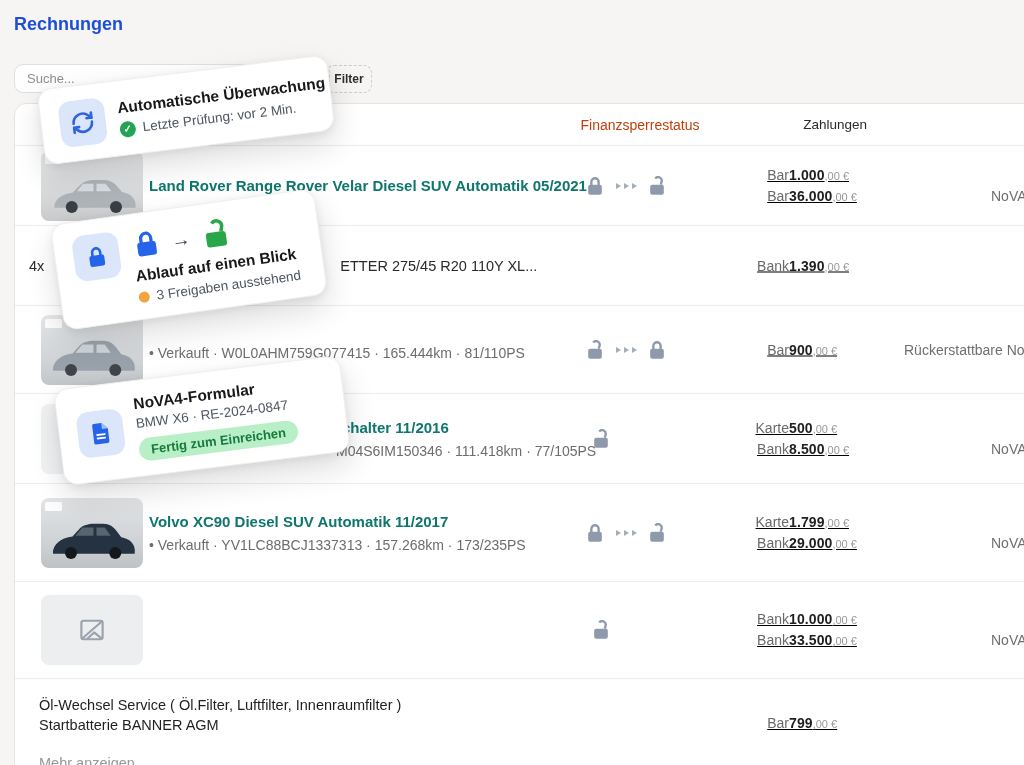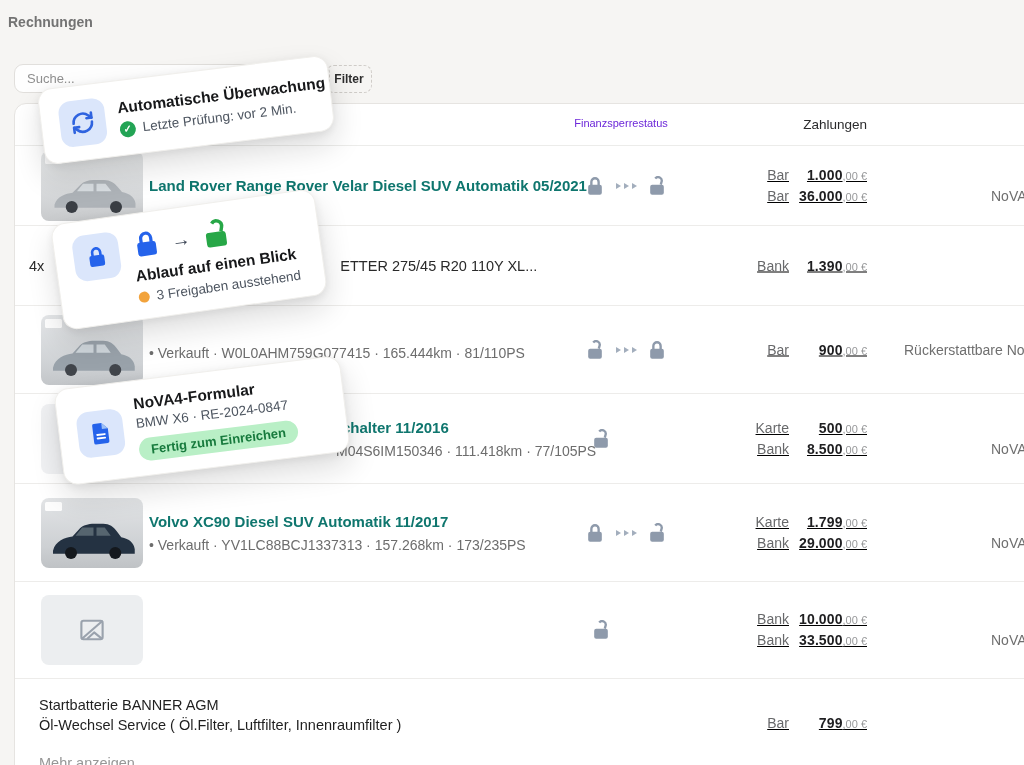--- a/index.html
+++ b/index.html
@@ -1,37 +1,37 @@
 <!DOCTYPE html>
 <html><head>
 <meta charset="utf-8">
 <style>
   * { margin:0; padding:0; box-sizing:border-box; }
   html,body { width:1024px; height:765px; overflow:hidden; background:#f6f5f3;
               font-family:"Liberation Sans", sans-serif; position:relative; }
 
-  .page-title { position:absolute; left:8px; top:14px; font-size:14px; font-weight:700; color:#737373; }
+  .page-title { position:absolute; left:14px; top:14px; font-size:18px; font-weight:700; color:#1d4ed8; }
 
   .search-input { position:absolute; left:14px; top:64px; width:240px; height:29px;
     border:1px solid #e1dfdc; border-radius:9px; background:#fefefe; padding:0 12px;
     font-size:13px; color:#333; font-family:"Liberation Sans",sans-serif; outline:none; }
   .search-input::placeholder { color:#8f8f8f; }
   .chip-hidden { position:absolute; left:258px; top:65px; width:72px; height:28px;
     border:1.5px dashed #cfccc8; border-radius:8px; background:transparent; }
   .filter-btn { position:absolute; left:326px; top:65px; width:46px; height:28px;
     border:1.5px dashed #cfccc8; border-radius:8px; background:transparent;
     font-size:12px; font-weight:700; color:#2e2e2e; display:flex; align-items:center; justify-content:center;
     font-family:"Liberation Sans",sans-serif; }
 
   .table-card { position:absolute; left:14px; top:103px; width:1040px; height:700px;
     background:#ffffff; border:1px solid #e6e4e1; border-radius:12px 0 0 0; }
 
   .thead { position:relative; height:42px; border-bottom:1px solid #ececea; }
-  .hdr-status { position:absolute; left:526px; top:13px; width:160px; text-align:center;
-    font-size:11px; font-weight:500; color:#6d28d9; }
+  .hdr-status { position:absolute; left:545px; top:13px; width:160px; text-align:center;
+    font-size:14px; font-weight:500; color:#c2410c; }
   .hdr-pay { position:absolute; left:666px; top:13px; width:186px; text-align:right;
     font-size:13.5px; font-weight:500; color:#2b2b2d; }
 
   .row { position:relative; border-bottom:1px solid #edecea; }
   .r0 { height:80px; } .r1 { height:80px; } .r2 { height:88px; }
   .r3 { height:90px; } .r4 { height:98px; } .r5 { height:97px; } .r6 { height:88px; border-bottom:none; }
 
   .thumb { position:absolute; left:26px; top:50%; transform:translateY(-50%);
     width:102px; height:70px; border-radius:8px; overflow:hidden; }
   .thumb.photo::after { content:""; position:absolute; top:4px; left:4px; width:17px; height:9px;
@@ -60,21 +60,21 @@
     display:flex; align-items:center; justify-content:center; gap:8px; color:#8e9aab; }
   .status.single { justify-content:flex-start; padding-left:24px; }
   .flow-arrows { display:inline-flex; align-items:center; }
   .flow-arrows i { display:inline-block; width:0; height:0; margin:0 1.5px;
     border-left:5px solid #a3aebd; border-top:3.5px solid transparent; border-bottom:3.5px solid transparent; }
 
   .pay { position:absolute; left:666px; top:50%; transform:translateY(-50%); width:186px; }
   .r6 .pay { top:34px; transform:none; }
   .pay-line { display:flex; line-height:20px;text-decoration:underline; }
   .pay-line .method { width:108px; text-align:right; font-size:14px; color:#68696b; padding-right:0; }
-  .pay-line .amt { flex:1; text-align:right; font-size:14px; color:#1f1f21; white-space:nowrap; }
+  .pay-line .amt { flex:1; text-align:left; font-size:14px; color:#1f1f21; white-space:nowrap; }
   .pay-line .amt b { font-weight:700; letter-spacing:.1px; }
   .pay-line .amt .dec { font-size:11px; color:#97989a; font-weight:400; }
 
   .nova { position:absolute; font-size:14px; color:#6f6f6f; white-space:nowrap; top:50%; transform:translateY(-50%); }
   .nova.short { left:976px; }
   .nova.long  { left:889px; }
   .nova.second { top:calc(50% + 10px); }
 
   
   .ocard { position:absolute; background:#ffffff; border:1px solid #f0efec; border-radius:14px;
@@ -294,22 +294,22 @@
       <div class="pay-line">
           <span class="method">Bank</span>
           <span class="amt"><b>33.500</b><span class="dec">,00 €</span></span>
         </div>
     </div>
     <span class="nova short second">NoVA</span>
   </div>
 
   <div class="row r6">
     <div class="misc">
+      <div class="line">Öl-Wechsel Service ( Öl.Filter, Luftfilter, Innenraumfilter )</div>
       <div class="line">Startbatterie BANNER AGM</div>
-      <div class="line">Öl-Wechsel Service ( Öl.Filter, Luftfilter, Innenraumfilter )</div>
       <div class="more">Mehr anzeigen</div>
     </div>
     <div class="pay">
       <div class="pay-line">
           <span class="method">Bar</span>
           <span class="amt"><b>799</b><span class="dec">,00 €</span></span>
         </div>
     </div>
   </div>
 

